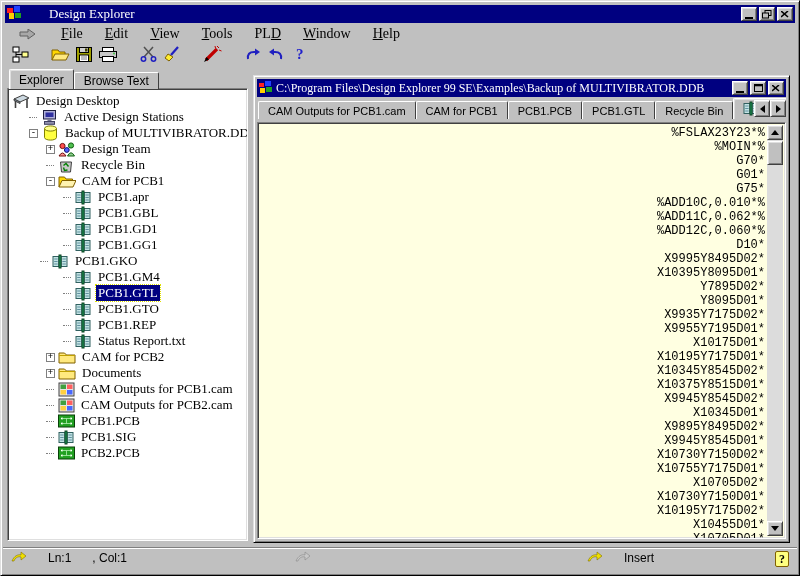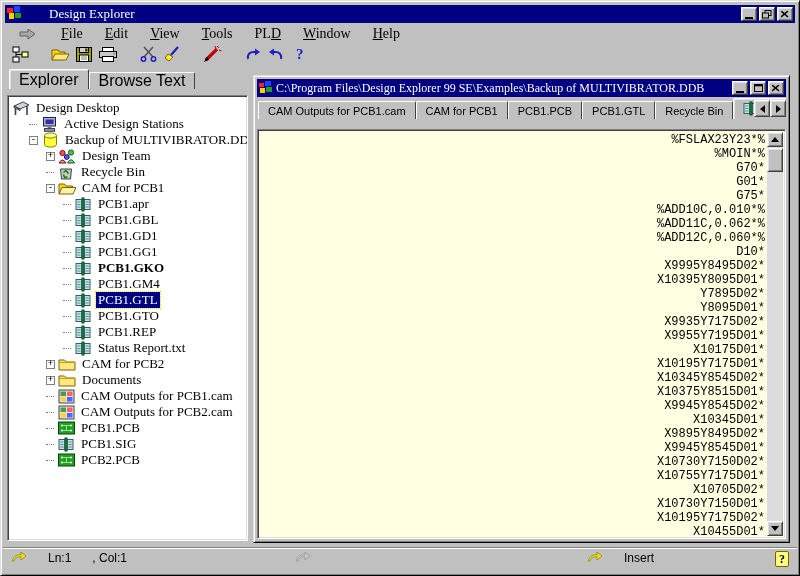--- a/index.html
+++ b/index.html
@@ -7,21 +7,21 @@
   body { position:relative; overflow:hidden; background:var(--chrome,#c0c0c0);
          font-family:"Liberation Sans",sans-serif; }
   #root { position:absolute; inset:0; background:var(--chrome,#c0c0c0);
           border:1px solid; border-color:#dfdfdf #000 #000 #dfdfdf;
           box-shadow: inset 1px 1px 0 #fff, inset -1px -1px 0 #808080; }
 
   .raised { border:1px solid; border-color:#fff #404040 #404040 #fff;
             box-shadow: inset 1px 1px 0 #dfdfdf, inset -1px -1px 0 #808080;
             background:var(--chrome,#c0c0c0); }
   .sunken { border:1px solid; border-color:#808080 #fff #fff #808080;
-            box-shadow: inset 1px 1px 0 #404040, inset -1px -1px 0 #dfdfdf; margin-top: 7px; }
+            box-shadow: inset 1px 1px 0 #404040, inset -1px -1px 0 #dfdfdf; }
 
   
   #titlebar { position:absolute; left:4px; top:4px; right:4px; height:18px;
               background:var(--title-bar,#000080); display:flex; align-items:center;
               padding:0 2px;gap:24px; }
   .title-text { color:#fff; font-family:"Liberation Serif",serif; font-size:13px;
                 margin-left:4px; white-space:nowrap; overflow:hidden; flex:1; }
   .win-buttons { display:flex; gap:2px; margin-left:4px; }
   .wbtn { width:16px; height:14px; display:flex; align-items:center; justify-content:center; }
   .glyph-min { width:8px; height:2px; background:#000; margin-top:7px; }
@@ -39,21 +39,21 @@
              display:flex; align-items:center; padding-left:3px; }
   .tb-btn { width:24px; height:22px; display:flex; align-items:center; justify-content:center; }
   .tb-gap { margin-left:16px; }
 
   
   #explorer-panel { position:absolute; left:6px; top:68px; width:241px; bottom:34px; }
   #explorer-tabs { height:20px; display:flex; align-items:flex-end; padding-left:2px; position:relative; z-index:2; }
   .tab { border:1px solid; border-color:#fff #404040 #c0c0c0 #fff;
          border-bottom:none; background:var(--chrome,#c0c0c0);
          height:17px; padding:0 9px; display:inline-flex; align-items:center; gap:4px;
-         font-size:16px; white-space:nowrap; position:relative; top:0;
+         font-size:12px; white-space:nowrap; position:relative; top:0;
          border-top-left-radius:2px; border-top-right-radius:2px; }
   .tab.active { height:20px; z-index:3; box-shadow: inset 1px 1px 0 #dfdfdf; }
   #tree-well { position:absolute; top:19px; left:0; right:0; bottom:0;
                background:#fff; overflow:hidden; z-index:1; }
   #explorer-tree { padding-top:4px; }
   .tree-row { height:16px; display:flex; align-items:center; white-space:nowrap; }
   .exp { width:9px; height:9px; background:#fff; border:1px solid #808080;
          font:9px/7px "Liberation Mono",monospace; text-align:center; color:#000;
          margin-right:3px; flex:none; }
   .conn { width:8px; height:0; border-top:1px dotted #808080; margin-right:3px; flex:none; }
@@ -367,21 +367,21 @@
                 <line x1="2.2" y1="5" x2="5.6" y2="5" stroke="#6090a0"></line>
                 <line x1="10.4" y1="5" x2="13.8" y2="5" stroke="#6090a0"></line>
                 <line x1="2.2" y1="7.5" x2="5.6" y2="7.5" stroke="#6090a0"></line>
                 <line x1="10.4" y1="7.5" x2="13.8" y2="7.5" stroke="#6090a0"></line>
                 <line x1="2.2" y1="10" x2="5.6" y2="10" stroke="#6090a0"></line>
                 <line x1="10.4" y1="10" x2="13.8" y2="10" stroke="#6090a0"></line>
               </svg>
             </span>
             <span class="tree-label">PCB1.GG1</span>
           </div>
-          <div class="tree-row" style="padding-left: 55px; font-weight: bold;">
+          <div class="tree-row" style="padding-left: 32px;">
             <span class="conn"></span>
             <span class="tree-ic">
               <svg width="16" height="15">
                 <rect x="1" y="2.5" width="5.8" height="10" fill="#c4e4e4" stroke="#306060"></rect>
                 <rect x="9.2" y="2.5" width="5.8" height="10" fill="#c4e4e4" stroke="#306060"></rect>
                 <rect x="7" y="1" width="2" height="13" fill="#20a060" stroke="#0a4020"></rect>
                 <line x1="2.2" y1="5" x2="5.6" y2="5" stroke="#6090a0"></line>
                 <line x1="10.4" y1="5" x2="13.8" y2="5" stroke="#6090a0"></line>
                 <line x1="2.2" y1="7.5" x2="5.6" y2="7.5" stroke="#6090a0"></line>
                 <line x1="10.4" y1="7.5" x2="13.8" y2="7.5" stroke="#6090a0"></line>

